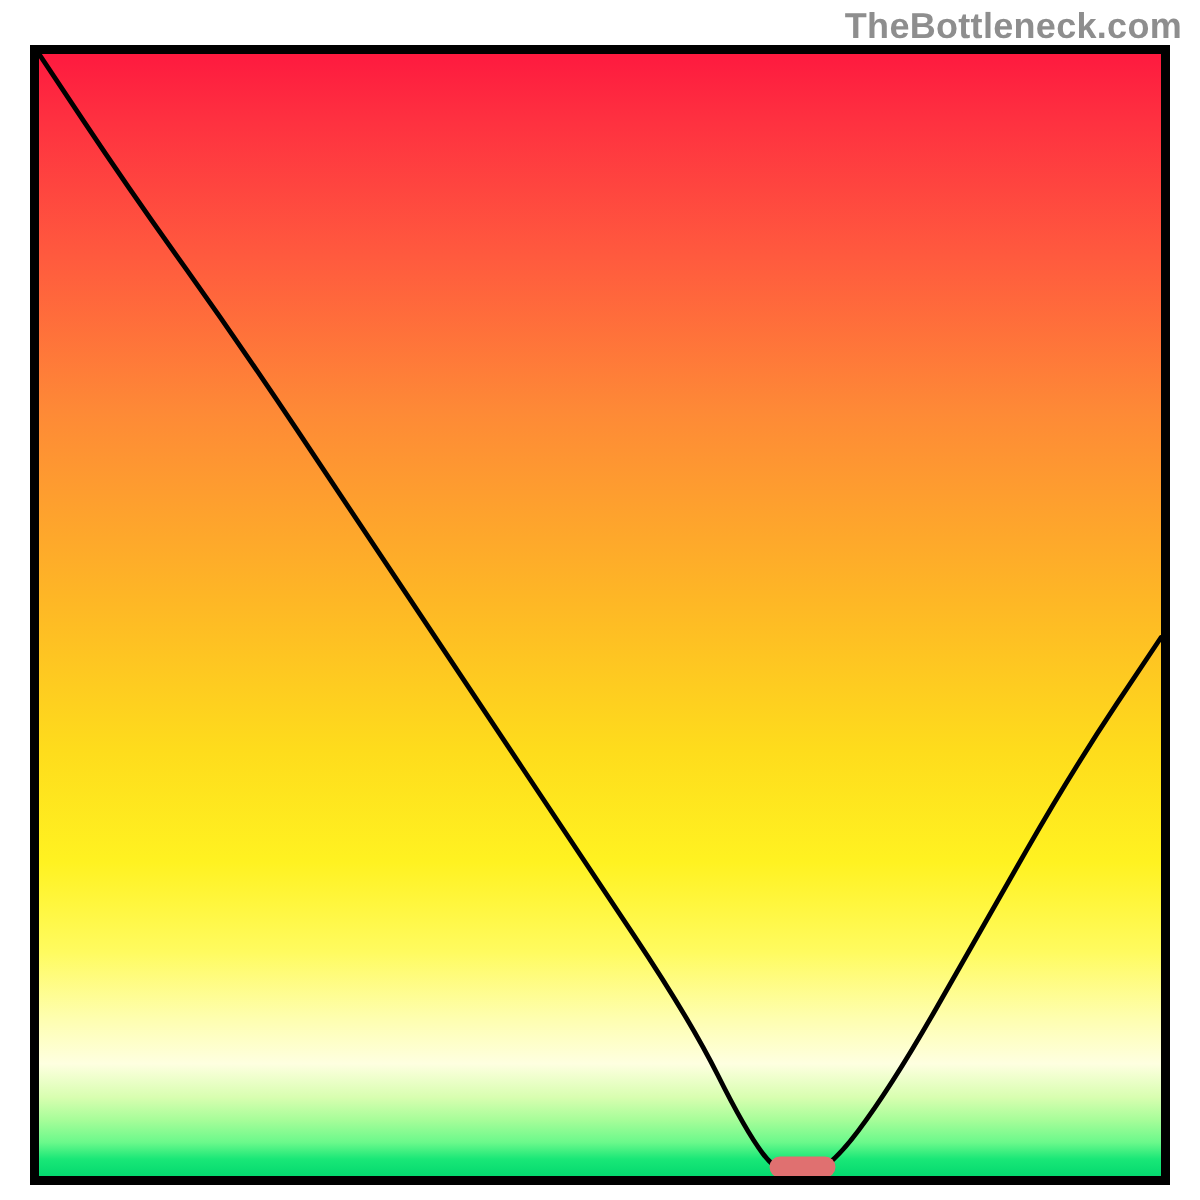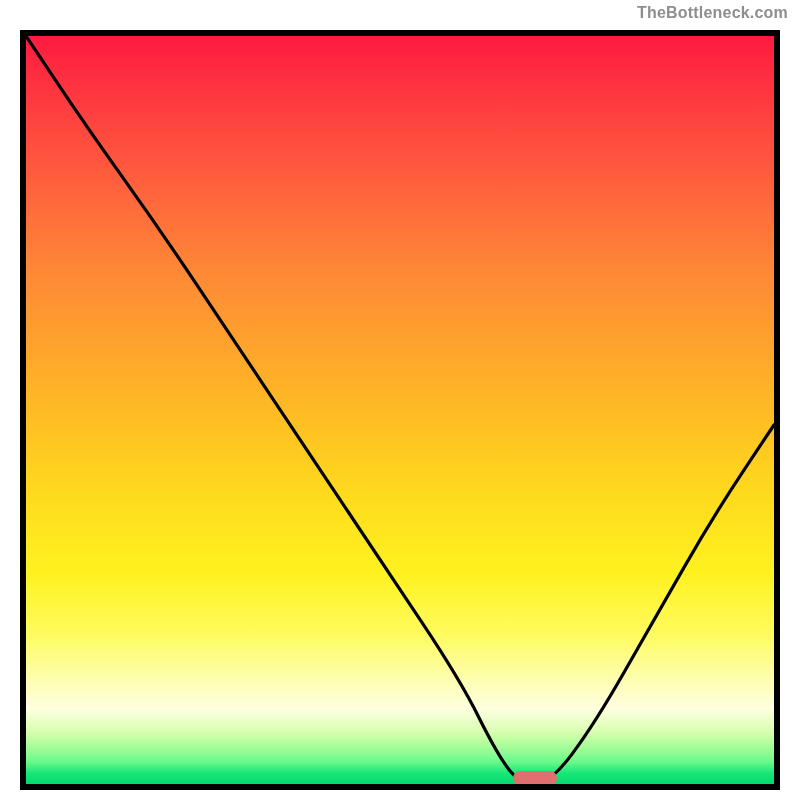--- a/index.html
+++ b/index.html
@@ -8,21 +8,21 @@
     width: 800px;
     height: 800px;
     background: #ffffff;
     overflow: hidden;
   }
   .watermark {
     position: absolute;
     top: 4px;
     right: 12px;
     font-family: Arial, Helvetica, sans-serif;
-    font-size: 16px;
+    font-size: 24px;
     font-weight: bold;
     color: #8e8e8e;
     letter-spacing: 0.2px;
     z-index: 10;
   }
   .frame {
     position: absolute;
     left: 20px;
     top: 30px;
     width: 760px;

